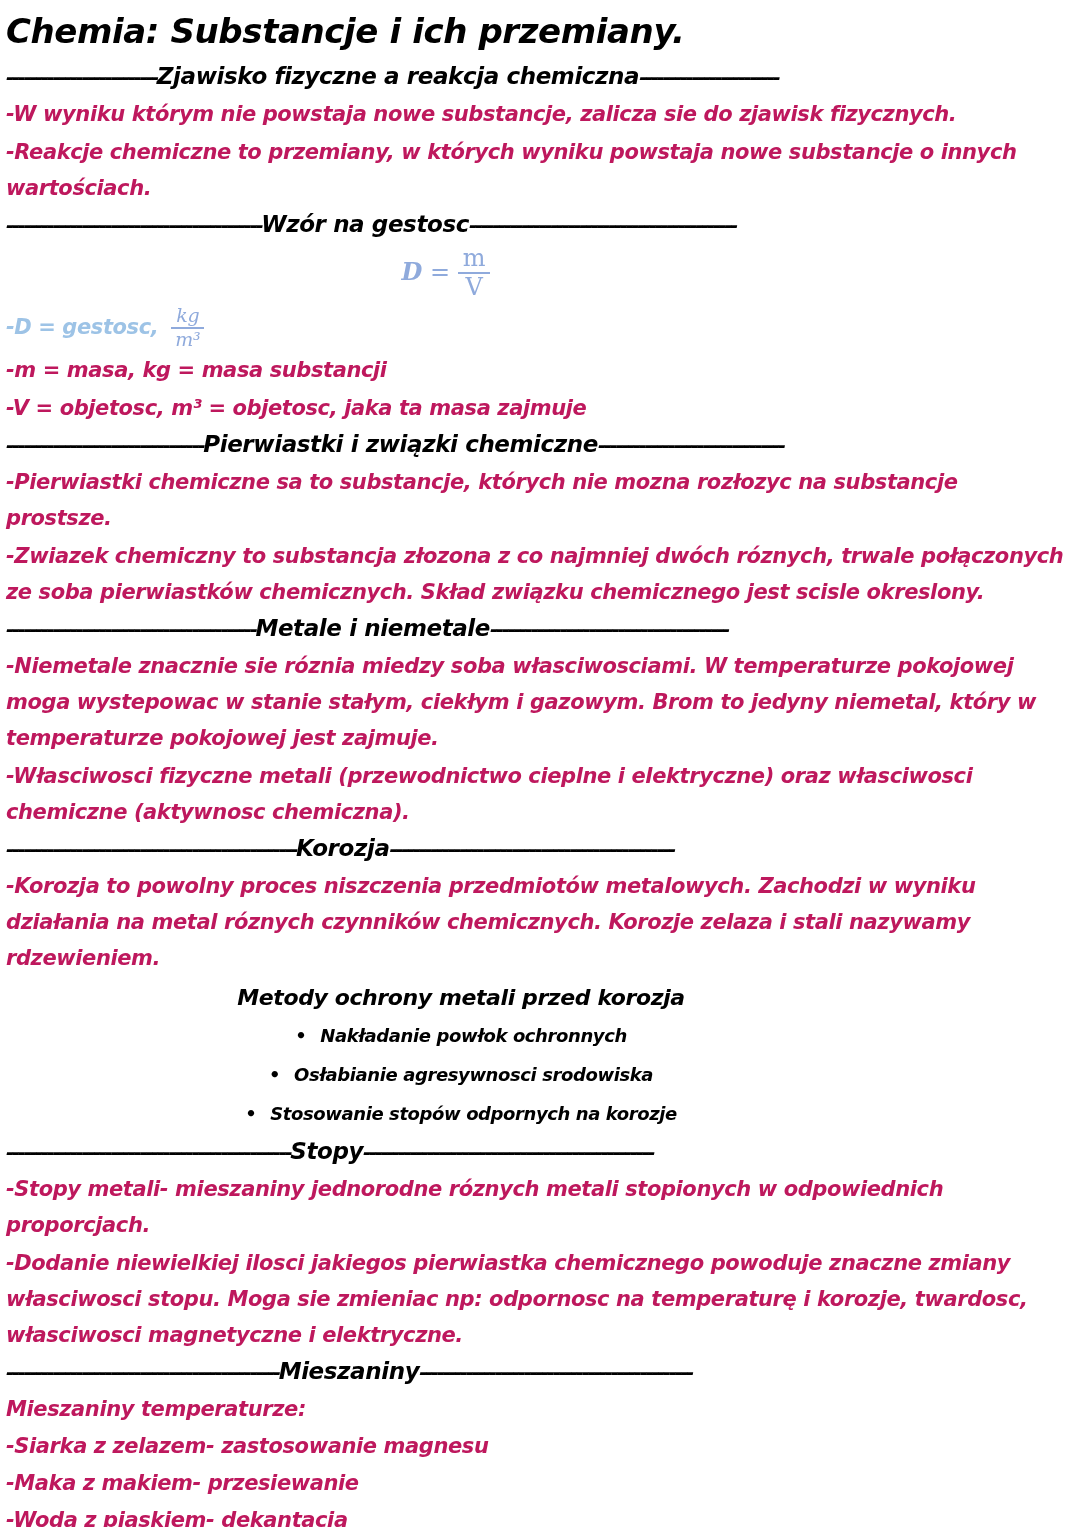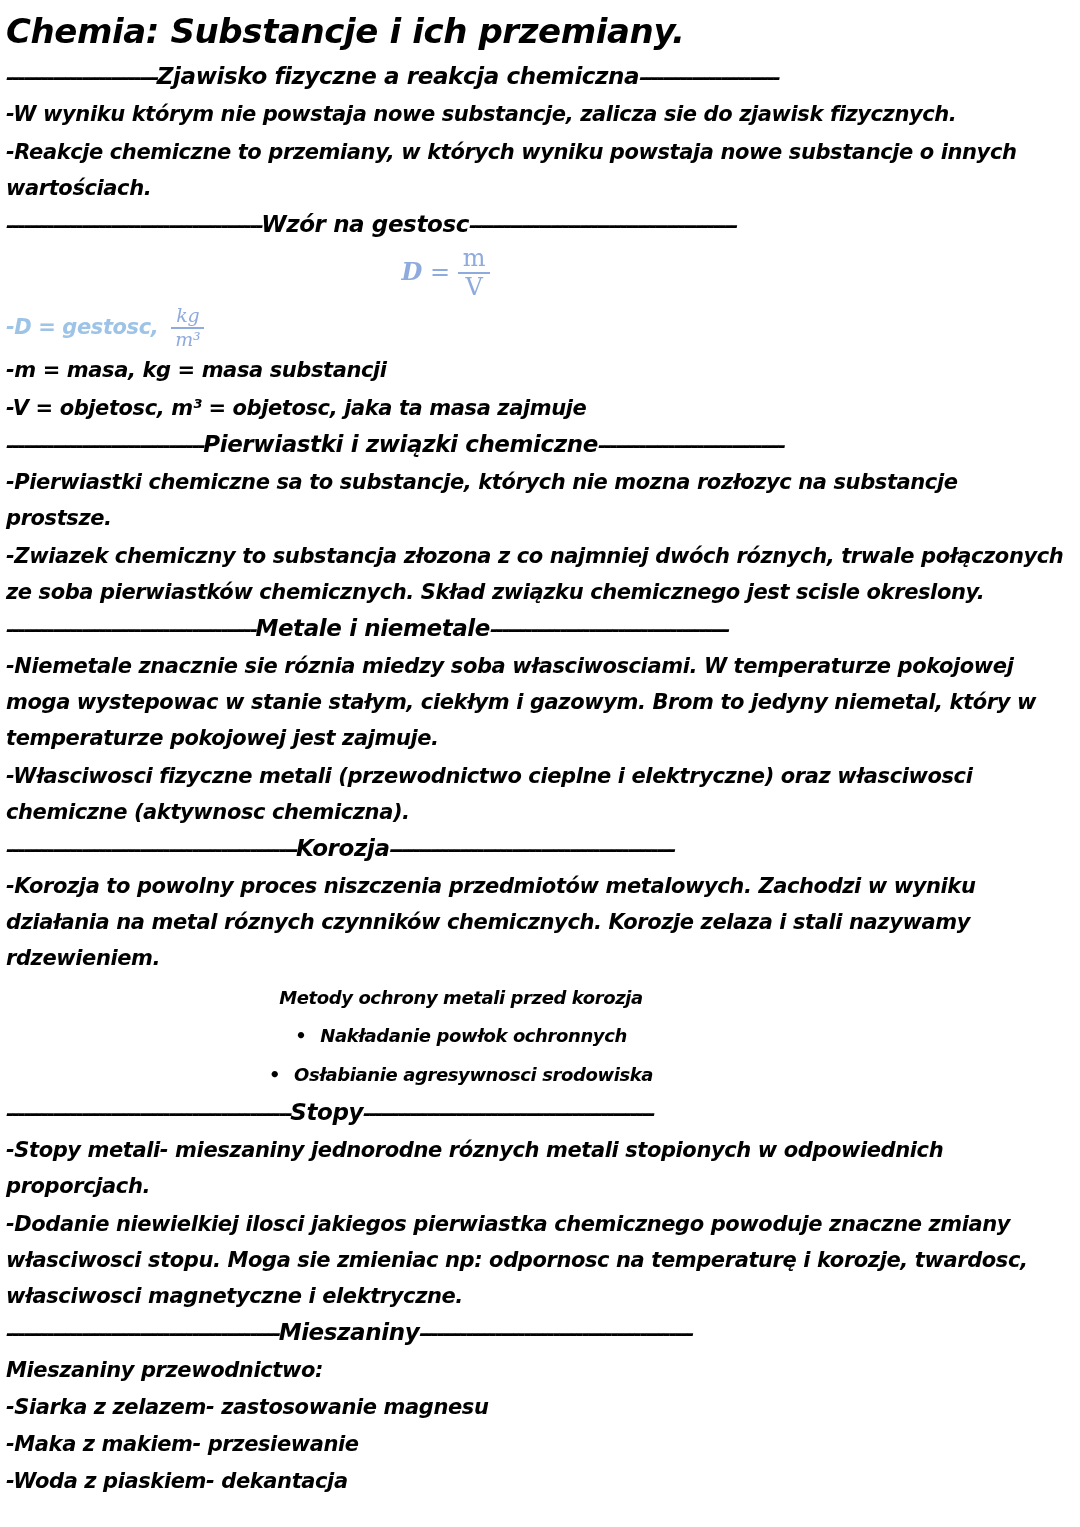--- a/index.html
+++ b/index.html
@@ -16,41 +16,41 @@
     font-size: 34px; color: #000; line-height: 46px; margin: 2px 0 6px 0;
   }
 
   .sec-heading {
     font-size: 23px; color: #000; line-height: 33px; margin: 2px 0 2px 0;
     white-space: nowrap;
   }
   .sec-heading .dashes { letter-spacing: -2.5px; font-size: 20px; }
 
   .blue-par {
-    color: #000000; font-size: 21px; line-height: 36px; margin: 2px 0;
+    color: #be185d; font-size: 21px; line-height: 36px; margin: 2px 0;
     max-width: 1062px;
   }
 
   .formula-line {
     text-align: center; color: #8faadc; margin: 4px 180px 6px 0;
     font-family: "DejaVu Serif", serif; font-size: 24px;
   }
   .formula-line .lhs { font-style: italic; font-weight: bold; }
   .frac { display: inline-block; vertical-align: middle; text-align: center; line-height: 1.05; }
   .frac .num { display: block; border-bottom: 2px solid currentColor; padding: 0 5px 1px 5px; }
   .frac .den { display: block; padding-top: 1px; }
 
   .density-line { margin: 2px 0; font-size: 21px; }
   .density-line .pfx { color: #9dc3e6; }
   .density-line .frac {
     font-family: "DejaVu Serif", serif; color: #8faadc; font-size: 19px;
     font-weight: normal; font-style: italic; margin-left: 6px;
   }
 
-  .center-black { text-align: center; color: #000; font-size: 18px; line-height: 36px; margin: 4px 150px 0 0; }
+  .center-black { text-align: center; color: #000; font-size: 22px; line-height: 36px; margin: 4px 150px 0 0; }
   .bullet-list { margin: 0 150px 2px 0; padding: 0; list-style: none; text-align: center; }
   .bullet-list li { font-size: 18px; line-height: 39px; color: #000; }
   .bullet-list li .dot { display: inline-block; margin-right: 14px; font-weight: bold; }
 
   .mix-line { margin: 1px 0; }
 </style>
 </head>
 <body>
 
 <div class="page">
@@ -99,29 +99,30 @@
   <div class="blue-par script">-Własciwosci fizyczne metali (przewodnictwo cieplne i elektryczne) oraz własciwosci chemiczne (aktywnosc chemiczna).</div>
 
   <div class="sec-heading script">
     <span class="dashes">--------------------------------------------------</span><span>Korozja</span><span class="dashes">-------------------------------------------------</span>
   </div>
   <div class="blue-par script">-Korozja to powolny proces niszczenia przedmiotów metalowych. Zachodzi w wyniku działania na metal róznych czynników chemicznych. Korozje zelaza i stali nazywamy rdzewieniem.</div>
   <div class="center-black script">Metody ochrony metali przed korozja</div>
   <ul class="bullet-list">
     <li class="script"><span class="dot">•</span><span>Nakładanie powłok ochronnych</span></li>
     <li class="script"><span class="dot">•</span><span>Osłabianie agresywnosci srodowiska</span></li>
+    <li class="script"><span class="dot">•</span><span>Stosowanie stopów odpornych na korozje</span></li>
   </ul>
 
   <div class="sec-heading script">
     <span class="dashes">-------------------------------------------------</span><span>Stopy</span><span class="dashes">--------------------------------------------------</span>
   </div>
   <div class="blue-par script">-Stopy metali- mieszaniny jednorodne róznych metali stopionych w odpowiednich proporcjach.</div>
   <div class="blue-par script">-Dodanie niewielkiej ilosci jakiegos pierwiastka chemicznego powoduje znaczne zmiany własciwosci stopu. Moga sie zmieniac np: odpornosc na temperaturę i korozje, twardosc, własciwosci magnetyczne i elektryczne.</div>
 
   <div class="sec-heading script">
     <span class="dashes">-----------------------------------------------</span><span>Mieszaniny</span><span class="dashes">-----------------------------------------------</span>
   </div>
-  <div class="blue-par script mix-line">Mieszaniny przewodnictwo:</div>
+  <div class="blue-par script mix-line">Mieszaniny temperaturze:</div>
   <div class="blue-par script mix-line">-Siarka z zelazem- zastosowanie magnesu</div>
   <div class="blue-par script mix-line">-Maka z makiem- przesiewanie</div>
   <div class="blue-par script mix-line">-Woda z piaskiem- dekantacja</div>
 
 </div>
 
 </body></html>

